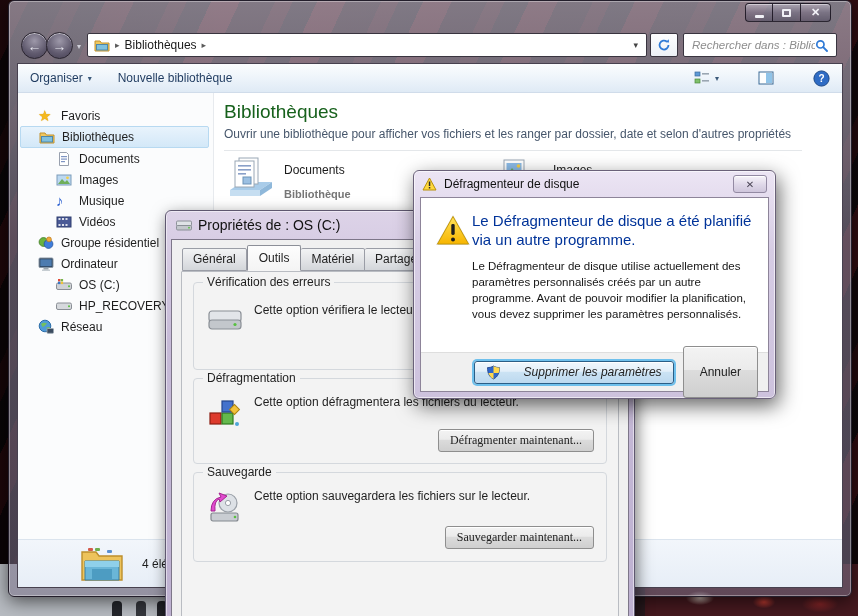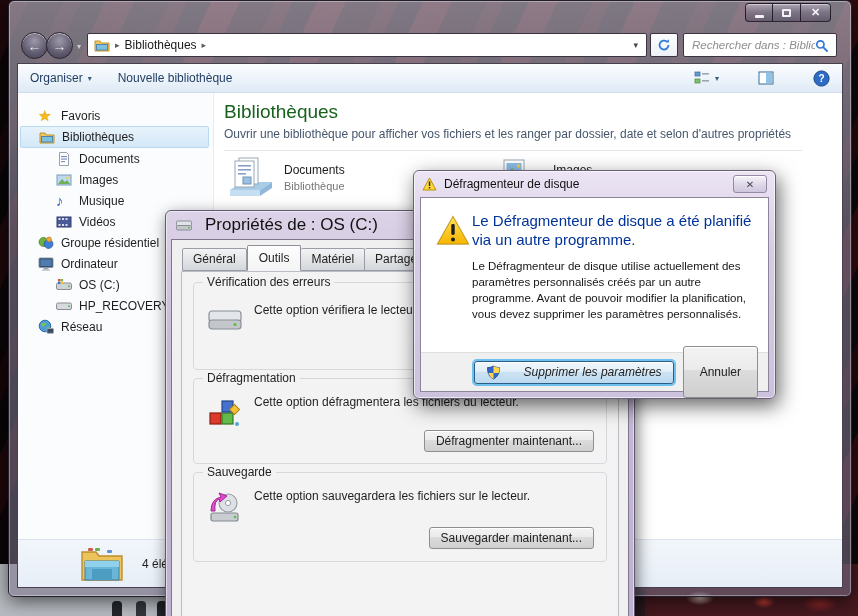--- a/index.html
+++ b/index.html
@@ -97,21 +97,21 @@
   .icon16 { width:16px; height:16px; flex:none; display:inline-block; }
   .star { color:#f5b91e; font-size:15px; line-height:16px; text-shadow:0 0 1px #c98a00; }
   .note { color:#2a5fd0; font-size:15px; line-height:16px; font-weight:bold; }
   
   .main { flex:1; position:relative; padding:8px 16px 0 10px; min-width:0; }
   .page-title { font-size:19px; color:#17611c; }
   .page-sub { font-size:12px; color:#46566b; margin-top:4px; max-width:585px; white-space:nowrap; }
   .main-sep { border:none; border-top:1px solid #e4e7ea; margin-top:9px; width:578px; }
   .lib-item { position:absolute; display:flex; gap:10px; }
   .lib-item .t1 { font-size:12px; color:#1b1b1b; margin-top:9px; }
-  .lib-item .t2 { font-size:11px; color:#767676; margin-top:3px; }
+  .lib-item .t2 { font-size:11px; color:#767676; margin-top:11px;font-weight:bold; }
   
   .statusbar {
     height:48px; flex:none; display:flex; align-items:center;
     background:linear-gradient(#f2f6fb,#e7eef7); border-top:1px solid #dbe4ee;
   }
   .statusbar .count { font-size:12px; color:#1e1e1e; margin-left:18px; }
   
   .btn {
     font-family:"Liberation Sans", sans-serif; font-size:12px; color:#222;
     padding:3px 11px; border:1px solid #8e8e8e; border-radius:3px;
@@ -123,39 +123,39 @@
     background:linear-gradient(#f0f7fc,#e2eff9 45%,#cce3f4 46%,#bcd9ef);
     box-shadow:0 0 0 2px #6fc0ec, inset 0 1px #fff;
     display:inline-flex; align-items:flex-start; gap:23px;font-style:italic;
   }
   
   .props {
     position:absolute; left:165px; top:210px; width:470px; height:440px; z-index:20;
     background:linear-gradient(#ddd3e8,#c6bad7 30%,#bdb0d0); border:1px solid #5f5870;
     border-radius:6px 6px 0 0; box-shadow:2px 5px 16px rgba(0,0,0,.55), inset 0 0 0 1px rgba(255,255,255,.5);
   }
-  .props-title { height:28px; display:flex; align-items:center; gap:13px; padding-left:10px; font-size:17px; color:#111; }
+  .props-title { height:28px; display:flex; align-items:center; gap:6px; padding-left:10px; font-size:14px; color:#111; }
   .props-inner { position:absolute; left:5px; right:5px; top:28px; bottom:0; background:#f0f0f0; border:1px solid #7d7689; border-bottom:none; }
   .tabs { position:absolute; left:10px; top:8px; display:flex; z-index:2; }
   .tab {
     font-size:12px; color:#222; padding:3px 10px 4px;
     background:linear-gradient(#f2f3f4,#e0e2e5 60%,#d3d6da); border:1px solid #9a9da6; border-left:none;
     border-radius:2px 2px 0 0;
   }
   .tab:first-child { border-left:1px solid #9a9da6; }
   .tab.active {
     background:linear-gradient(#fdfdfd,#f4f4f4); border:1px solid #8c8f98; border-bottom:1px solid #f5f5f5;
     margin-top:-3px; padding:5px 11px 5px; position:relative; z-index:3; border-radius:2px 2px 0 0;
   }
   .tabpage { position:absolute; left:9px; right:9px; top:31px; bottom:8px; background:#f3f3f3; border:1px solid #b9bcc2; border-radius:1px; }
   .group { position:absolute; left:11px; right:11px; border:1px solid #d4d8dd; border-radius:4px; }
   .group-label { position:absolute; top:-8px; left:9px; background:#f3f3f3; padding:0 4px; font-size:12px; color:#1e1e1e; }
   .group .gtext { position:absolute; left:60px; top:20px; font-size:12px; color:#1e1e1e; }
   .group .gicon { position:absolute; left:13px; top:22px; }
-  .group .gbtn { position:absolute; right:12px; }
+  .group .gbtn { position:absolute; right:12px;font-family:Liberation Serif, serif; }
   
   .defrag {
     position:absolute; left:413px; top:170px; width:363px; height:229px; z-index:30;
     background:linear-gradient(#ece5f4,#d6cce4 35%,#cdc2dd); border:1px solid #6a6179;
     border-radius:6px; box-shadow:3px 7px 20px rgba(0,0,0,.6), inset 0 0 0 1px rgba(255,255,255,.6);
   }
   .defrag-title { height:26px; display:flex; align-items:center; gap:7px; padding:0 8px; font-size:12px; color:#111; }
   .defrag-close {
     margin-left:auto; width:34px; height:18px; display:grid; place-items:center;
     background:linear-gradient(#f7f4fa,#ded7e8 55%,#cfc6dc); border:1px solid #938aa3; border-radius:3px;

